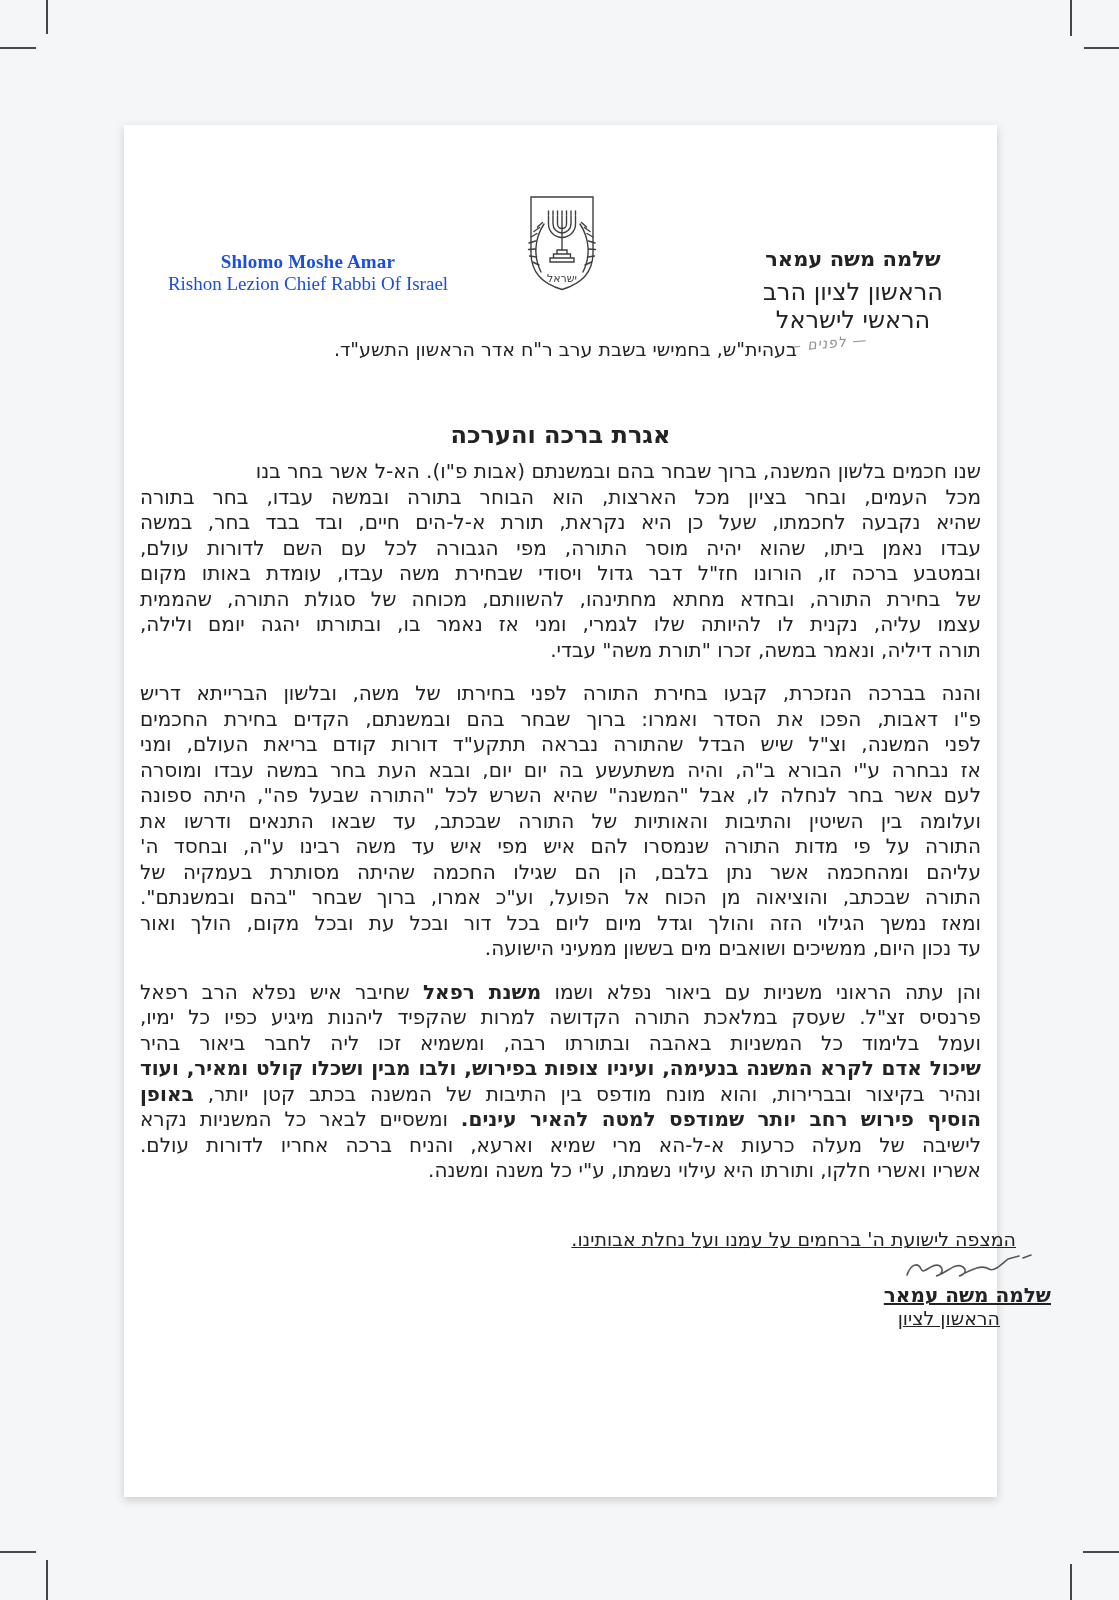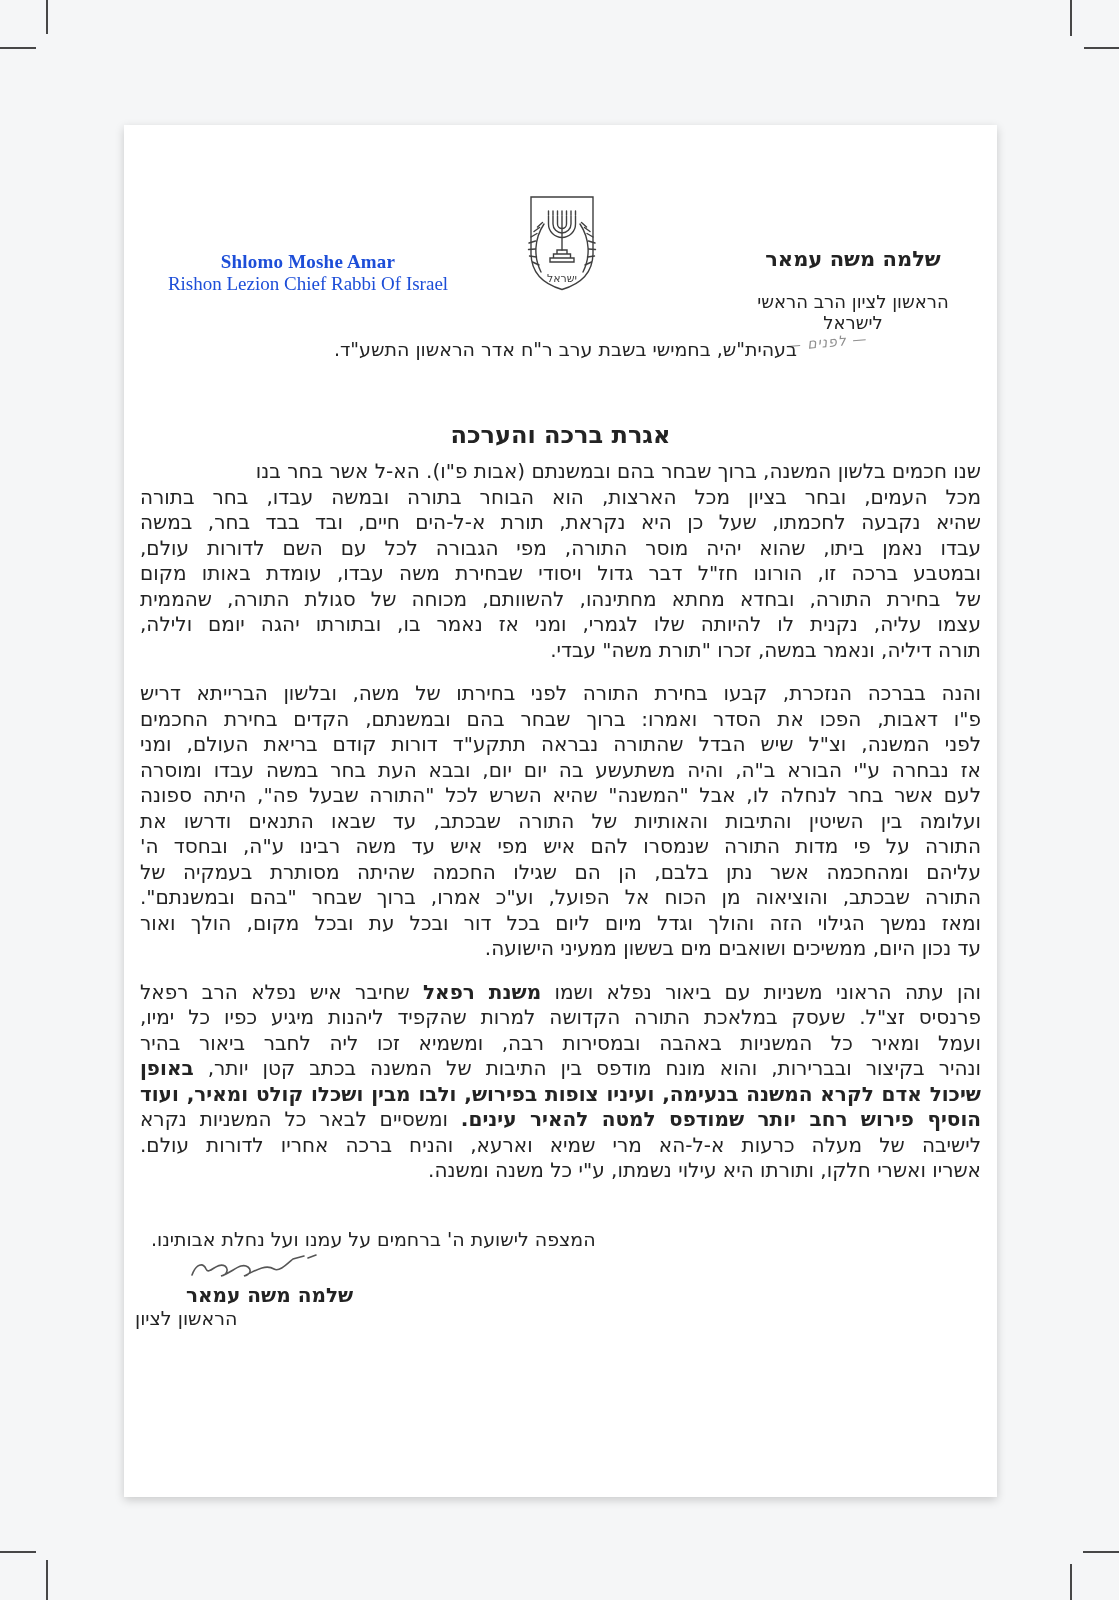--- a/index.html
+++ b/index.html
@@ -21,37 +21,37 @@
   }
   .abs{position:absolute;}
   
   .en-block{left:28px;top:126px;width:312px;text-align:center;
     font-family:"Liberation Serif","DejaVu Serif",serif;color:#1d4ed8;}
   .en-name{font-size:19px;font-weight:bold;letter-spacing:.2px;}
   .en-title{font-size:19px;}
   .emblem{left:398px;top:68px;width:80px;height:100px;}
   .he-block{right:24px;top:122px;width:240px;text-align:center;direction:rtl;}
   .he-name{font-size:21px;font-weight:bold;}
-  .he-title{font-size:18px;margin-top:20px;}
+  .he-title{font-size:24px;margin-top:7px;}
   .hand-note{font-size:14px;color:#8e8e8e;margin-top:1px;
     transform:translateX(-26px) rotate(-5deg);font-style:italic;letter-spacing:1px;}
   
   .date-line{left:16px;right:16px;top:213px;direction:rtl;text-align:right;
     padding-right:184px;font-size:19px;}
   
   .letter-title{left:0;right:0;top:296px;text-align:center;direction:rtl;
     font-size:24px;font-weight:bold;}
   
   .paras{left:16px;right:16px;top:334px;direction:rtl;}
   .para{margin:0 0 18px 0;}
   .line{font-size:20px;line-height:25.5px;direction:rtl;white-space:nowrap;}
   .line.fill{white-space:normal;text-align:justify;text-align-last:justify;}
   .bold{font-weight:bold;}
   
-  .closing{left:0;right:8px;top:1103px;text-align:left;direction:rtl;}
+  .closing{left:0;right:8px;top:1103px;text-align:right;direction:rtl;text-decoration:underline;}
   .blessing{font-size:19px;transform:translateX(27px);}
   .scribble{margin-top:3px;transform:translateX(58px);}
   .sig-name{font-size:20px;font-weight:bold;transform:translateX(62px);margin-top:-2px;}
   .sig-title{font-size:19px;transform:translateX(11px);}
   svg .stroke{fill:none;stroke:#3f3f3f;stroke-width:1.4;stroke-linecap:round;}
   svg text{font-family:"DejaVu Sans",sans-serif;}
 </style>
 </head>
 <body>
 
@@ -118,23 +118,23 @@
         <div class="line fill"><span>ועלומה בין השיטין והתיבות והאותיות של התורה שבכתב, עד שבאו התנאים ודרשו את</span></div>
         <div class="line fill"><span>התורה על פי מדות התורה שנמסרו להם איש מפי איש עד משה רבינו ע"ה, ובחסד ה'</span></div>
         <div class="line fill"><span>עליהם ומהחכמה אשר נתן בלבם, הן הם שגילו החכמה שהיתה מסותרת בעמקיה של</span></div>
         <div class="line fill"><span>התורה שבכתב, והוציאוה מן הכוח אל הפועל, וע"כ אמרו, ברוך שבחר "בהם ובמשנתם".</span></div>
         <div class="line fill"><span>ומאז נמשך הגילוי הזה והולך וגדל מיום ליום בכל דור ובכל עת ובכל מקום, הולך ואור</span></div>
         <div class="line"><span>עד נכון היום, ממשיכים ושואבים מים בששון ממעיני הישועה.</span></div>
       </div>
       <div class="para">
         <div class="line fill"><span>והן עתה הראוני משניות עם ביאור נפלא ושמו </span><span class="bold">משנת רפאל</span><span> שחיבר איש נפלא הרב רפאל</span></div>
         <div class="line fill"><span>פרנסיס זצ"ל. שעסק במלאכת התורה הקדושה למרות שהקפיד ליהנות מיגיע כפיו כל ימיו,</span></div>
-        <div class="line fill"><span>ועמל ומאיר כל המשניות באהבה ובמסירות רבה, ומשמיא זכו ליה לחבר ביאור בהיר</span></div>
+        <div class="line fill"><span>ועמל בלימוד כל המשניות באהבה ובתורתו רבה, ומשמיא זכו ליה לחבר ביאור בהיר</span></div>
+        <div class="line fill"><span class="bold">שיכול אדם לקרא המשנה בנעימה, ועיניו צופות בפירוש, ולבו מבין ושכלו קולט ומאיר, ועוד</span></div>
         <div class="line fill"><span>ונהיר בקיצור ובברירות, והוא מונח מודפס בין התיבות של המשנה בכתב קטן יותר, </span><span class="bold">באופן</span></div>
-        <div class="line fill"><span class="bold">שיכול אדם לקרא המשנה בנעימה, ועיניו צופות בפירוש, ולבו מבין ושכלו קולט ומאיר, ועוד</span></div>
         <div class="line fill"><span class="bold">הוסיף פירוש רחב יותר שמודפס למטה להאיר עינים.</span><span> ומשסיים לבאר כל המשניות נקרא</span></div>
         <div class="line fill"><span>לישיבה של מעלה כרעות א-ל-הא מרי שמיא וארעא, והניח ברכה אחריו לדורות עולם.</span></div>
         <div class="line"><span>אשריו ואשרי חלקו, ותורתו היא עילוי נשמתו, ע"י כל משנה ומשנה.</span></div>
       </div>
     </div>
 
   <div class="abs closing">
     <div class="blessing">המצפה לישועת ה' ברחמים על עמנו ועל נחלת אבותינו.</div>
     <svg class="scribble" width="150" height="28" viewBox="0 0 150 28">
       <path d="M10,22 C14,11 21,9 24,16 C27,23 35,8 43,13 C47,16 45,22 39,23 C51,19 59,9 66,14 C70,17 68,22 62,23 C74,17 84,11 92,16 C97,19 104,12 111,6 L122,3 M126,5 L134,2" fill="none" stroke="#565656" stroke-width="1.6" stroke-linecap="round"></path>

